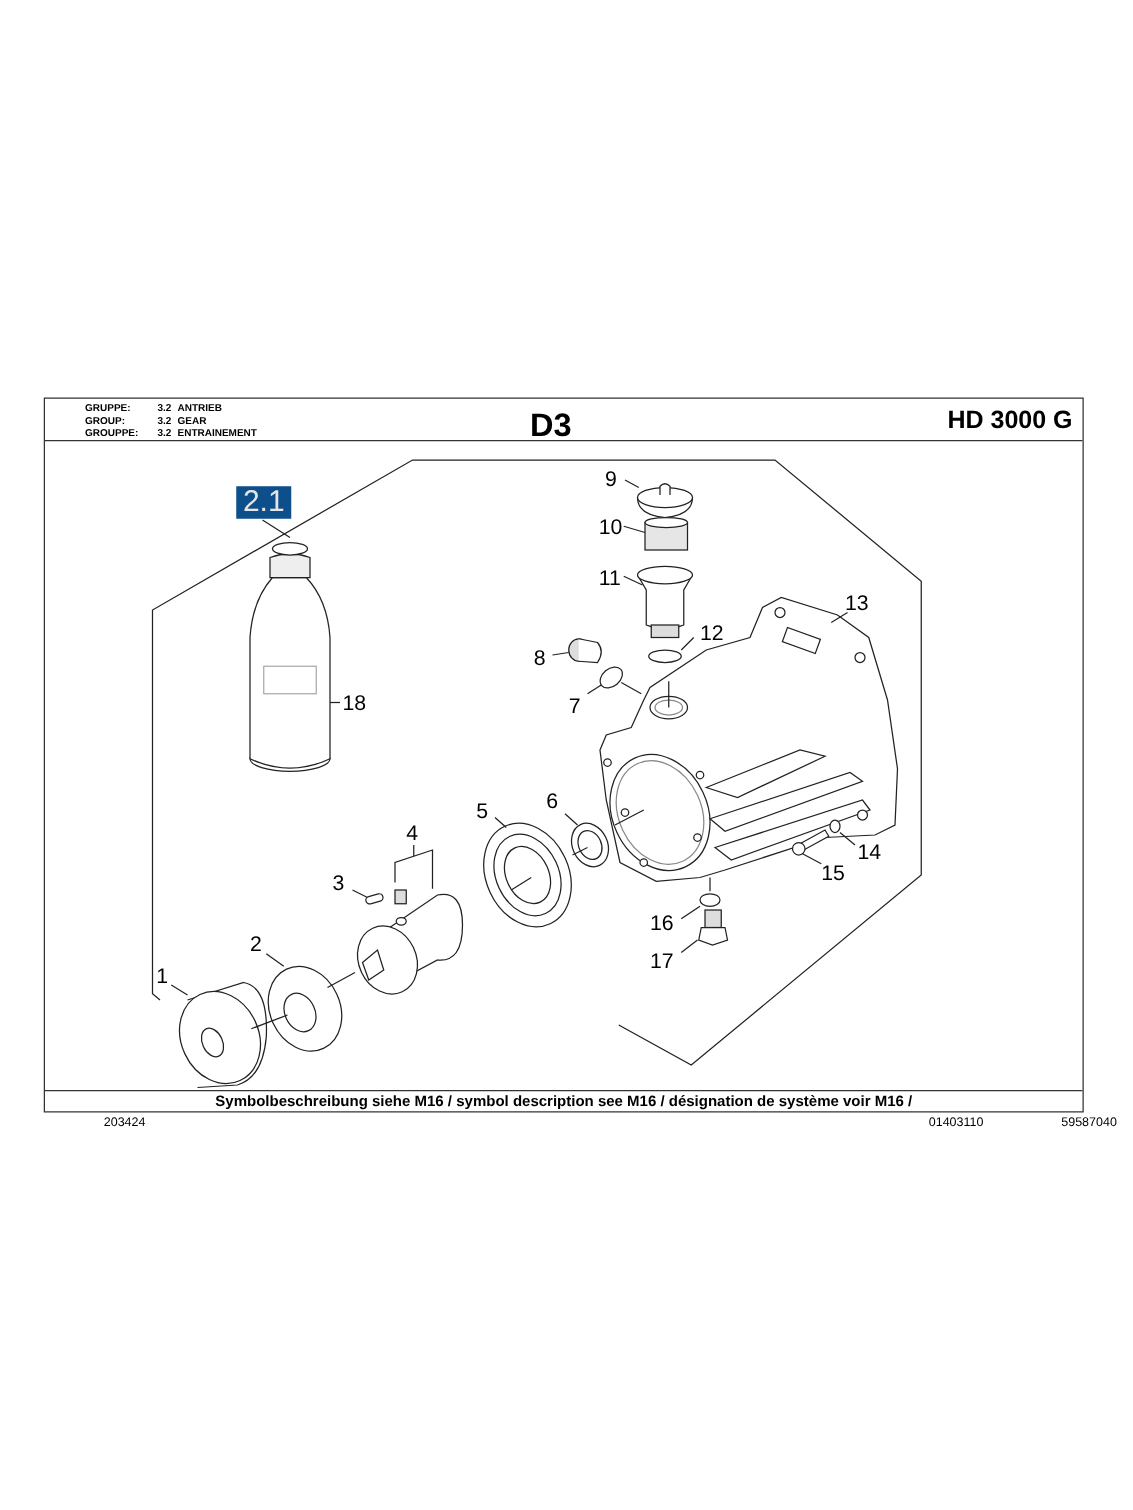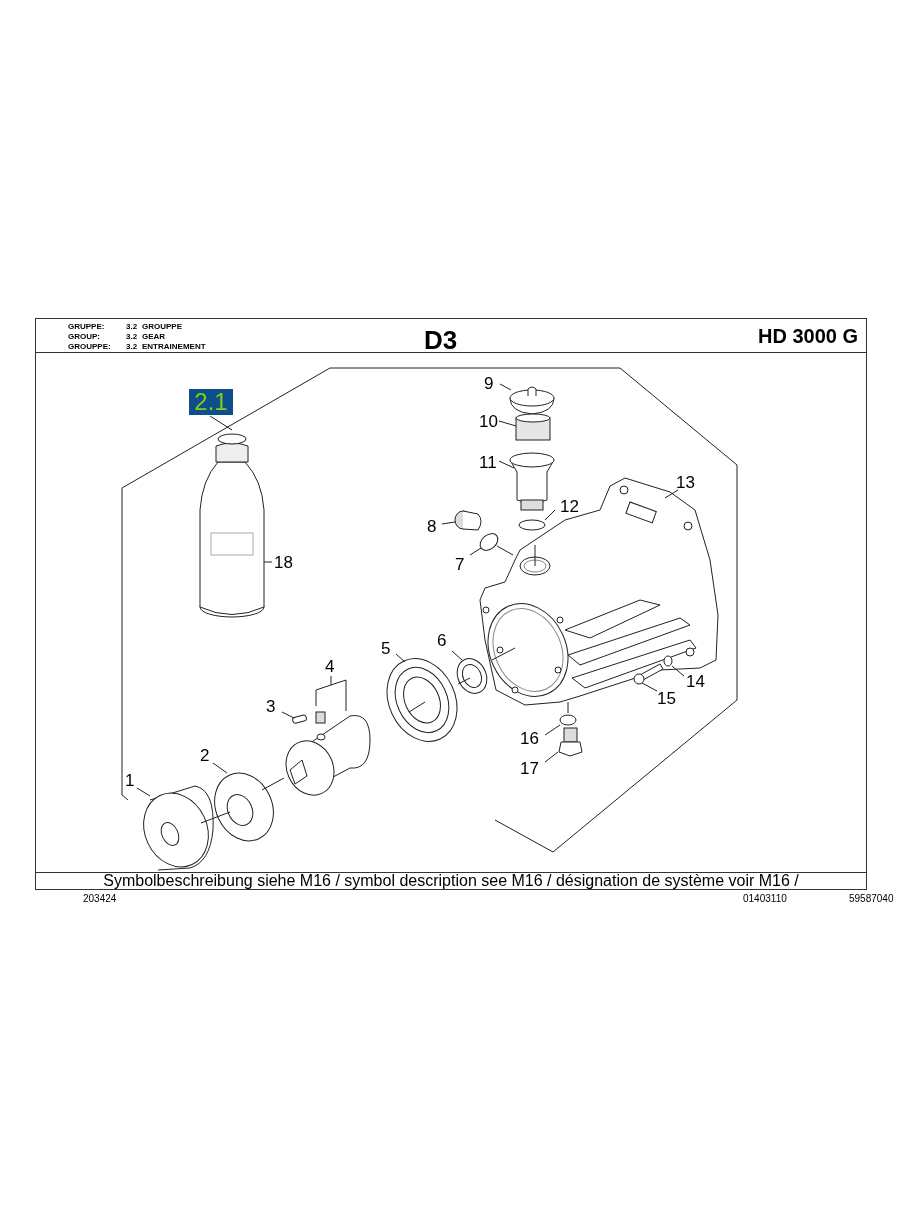--- a/index.html
+++ b/index.html
@@ -5,36 +5,36 @@
   html, body { margin:0; padding:0; background:#ffffff; }
   body { width:906px; height:1208px; position:relative; overflow:hidden; font-family:"Liberation Sans", sans-serif; color:#000; }
   .frame { position:absolute; left:35px; top:318px; width:832px; height:572px; border:1px solid #333; box-sizing:border-box; }
   .header { position:absolute; left:0; top:0; width:100%; height:34px; border-bottom:1px solid #333; box-sizing:border-box; }
   .group-lines { position:absolute; left:3px; top:3px; font-size:8px; font-weight:bold; line-height:10px; }
   .group-line { display:flex; }
   .group-label { width:58px;margin-left:29px; }
   .group-num { width:16px; }
   .title-center { position:absolute; left:388px; top:6px; font-size:26px; font-weight:bold; }
   .title-right { position:absolute; right:8px; top:6px; font-size:20px; font-weight:bold; }
-  .footer { position:absolute; left:0; bottom:0; width:100%; height:17px; border-top:1px solid #333; box-sizing:border-box; text-align:center; font-size:16px; line-height:16px; }
+  .footer { position:absolute; left:0; bottom:0; width:100%; height:17px; border-top:1px solid #333; box-sizing:border-box; text-align:center; font-size:12px; line-height:16px;font-weight:bold; }
   .below { position:absolute; top:893px; font-size:10px; }
   .drawing { position:absolute; left:0; top:0; }
   .callout { font-family:"Liberation Sans", sans-serif; font-size:17px; fill:#000; }
-  .badge { position:absolute; left:189px; top:389px; width:44px; height:26px; background:#0d4f8b; color:#84cc16; font-size:24px; line-height:26px; text-align:center; }
+  .badge { position:absolute; left:189px; top:389px; width:44px; height:26px; background:#0d4f8b; color:#e5e5e5; font-size:24px; line-height:26px; text-align:center; }
 </style>
 </head>
 <body>
 
 <div class="frame">
   <div class="header">
     <div class="group-lines">
       <div class="group-line">
         <span class="group-label">GRUPPE:</span>
         <span class="group-num">3.2</span>
-        <span>GROUPPE</span>
+        <span>ANTRIEB</span>
       </div>
       <div class="group-line">
         <span class="group-label">GROUP:</span>
         <span class="group-num">3.2</span>
         <span>GEAR</span>
       </div>
       <div class="group-line">
         <span class="group-label">GROUPPE:</span>
         <span class="group-num">3.2</span>
         <span>ENTRAINEMENT</span>

